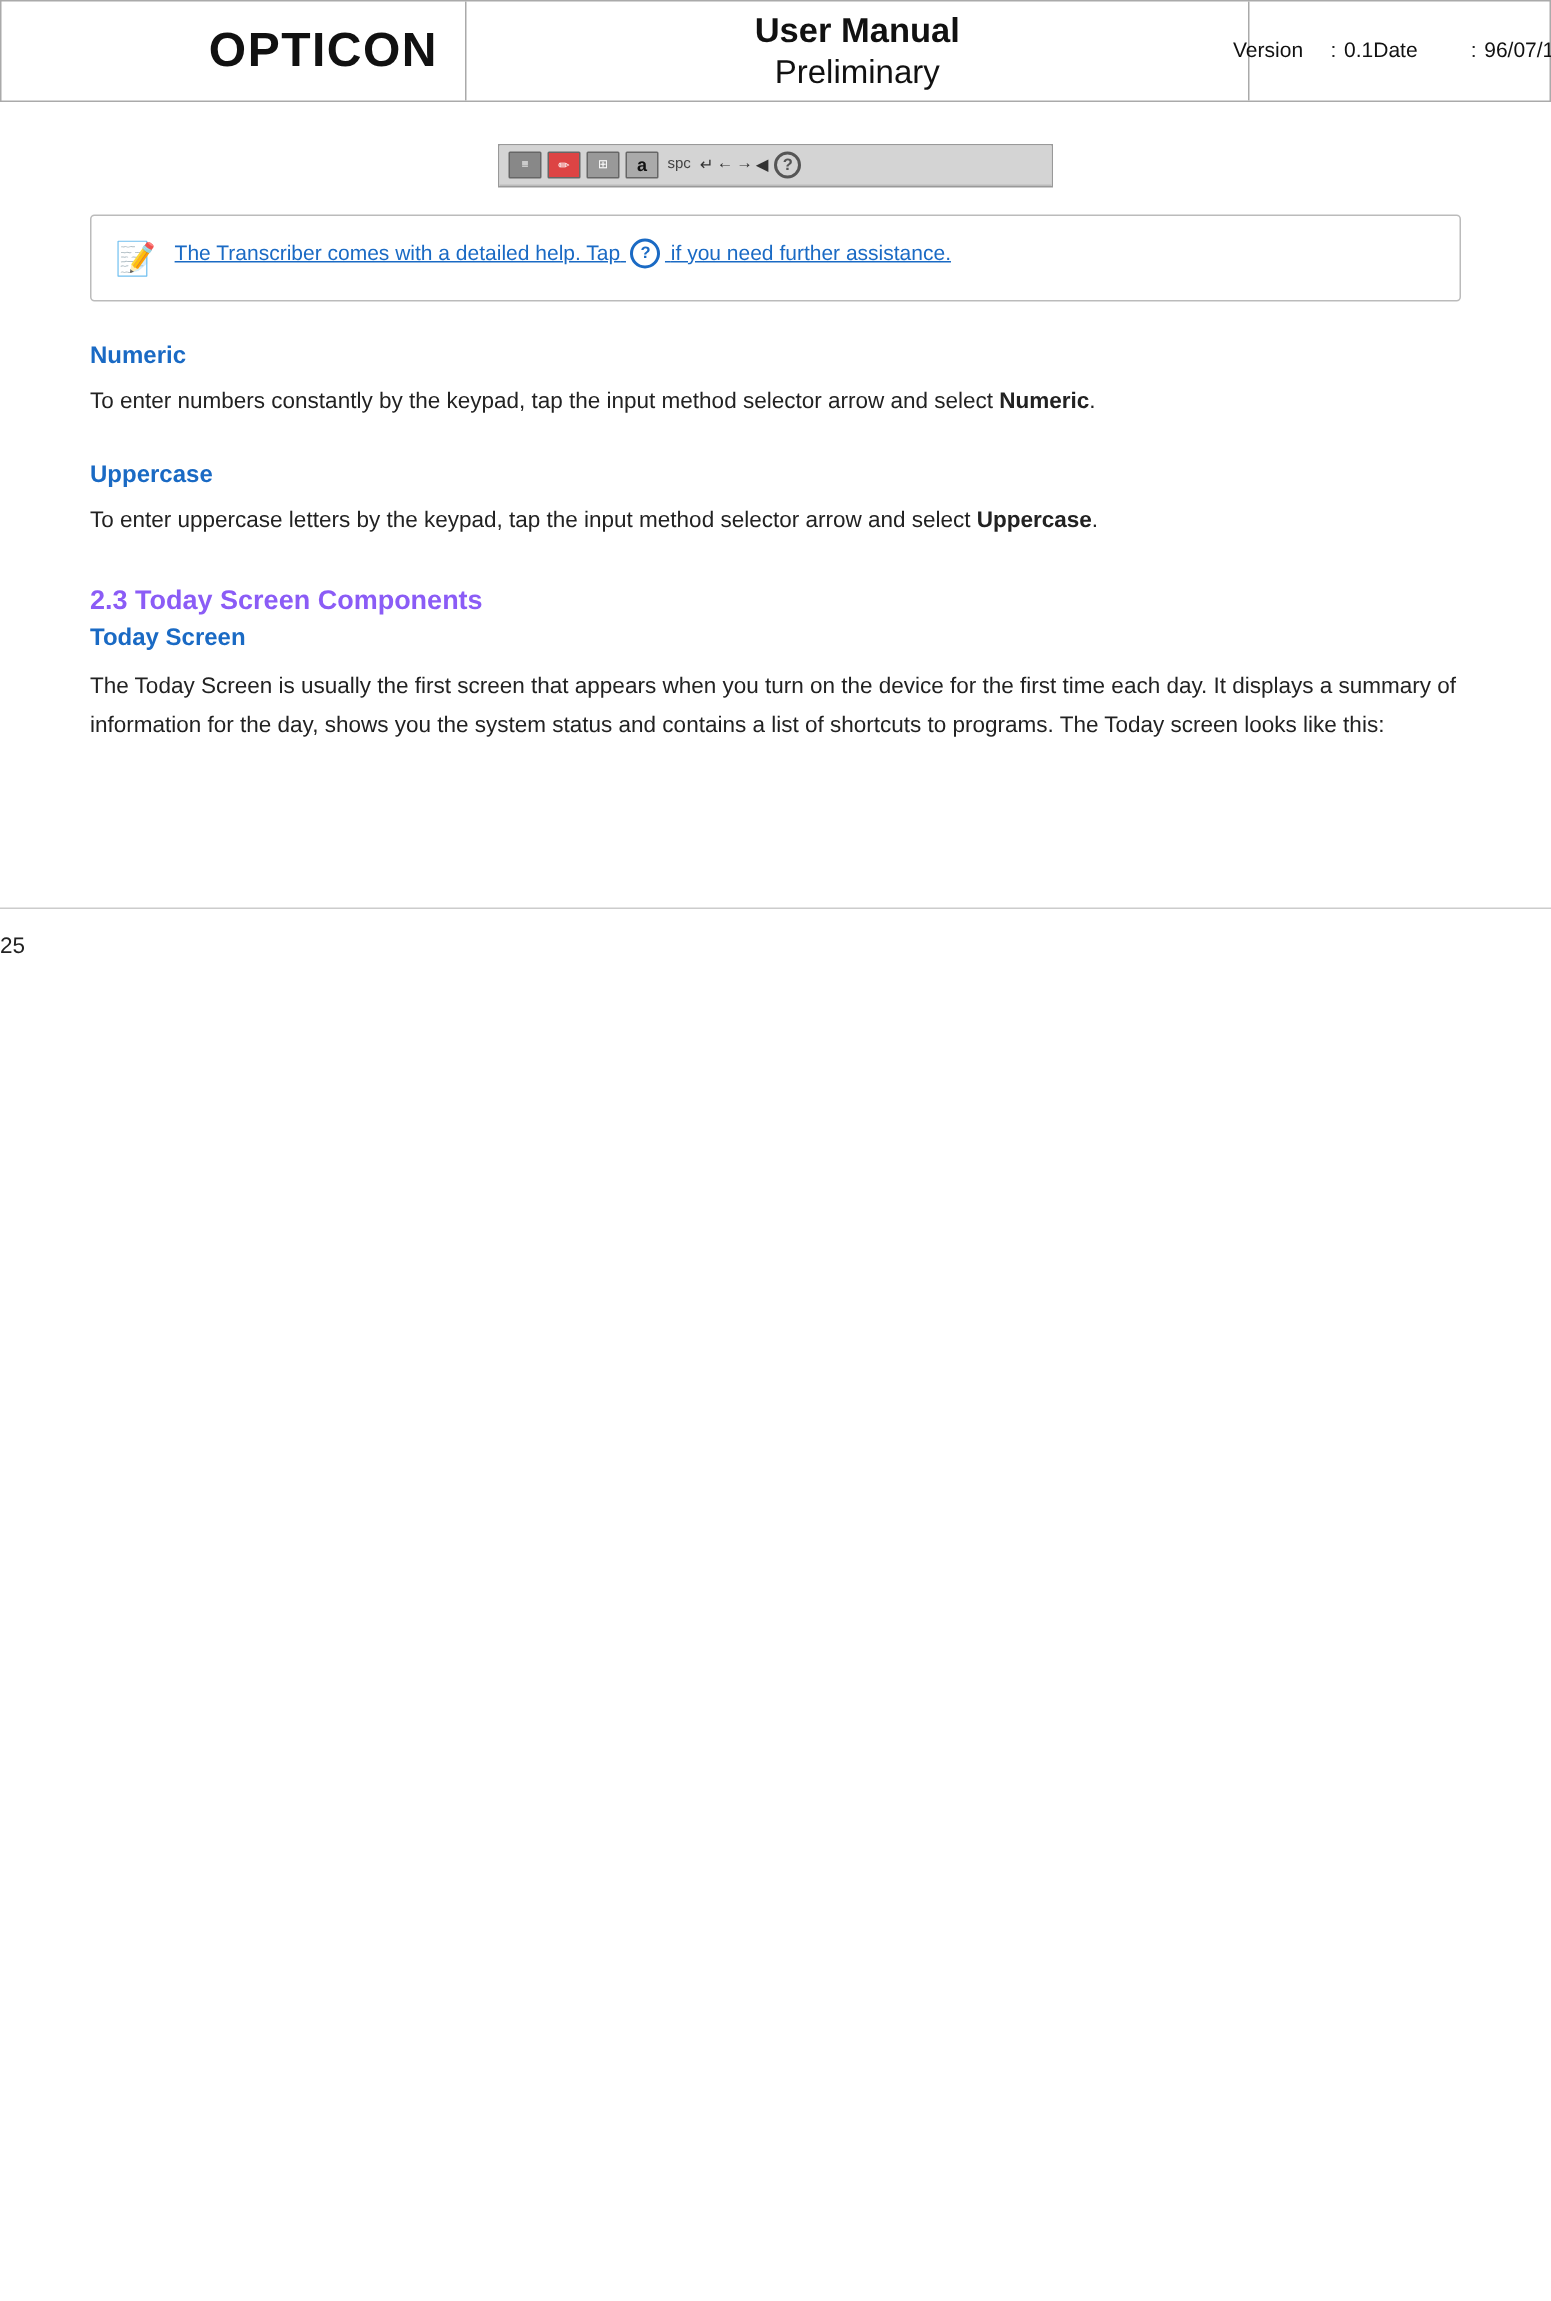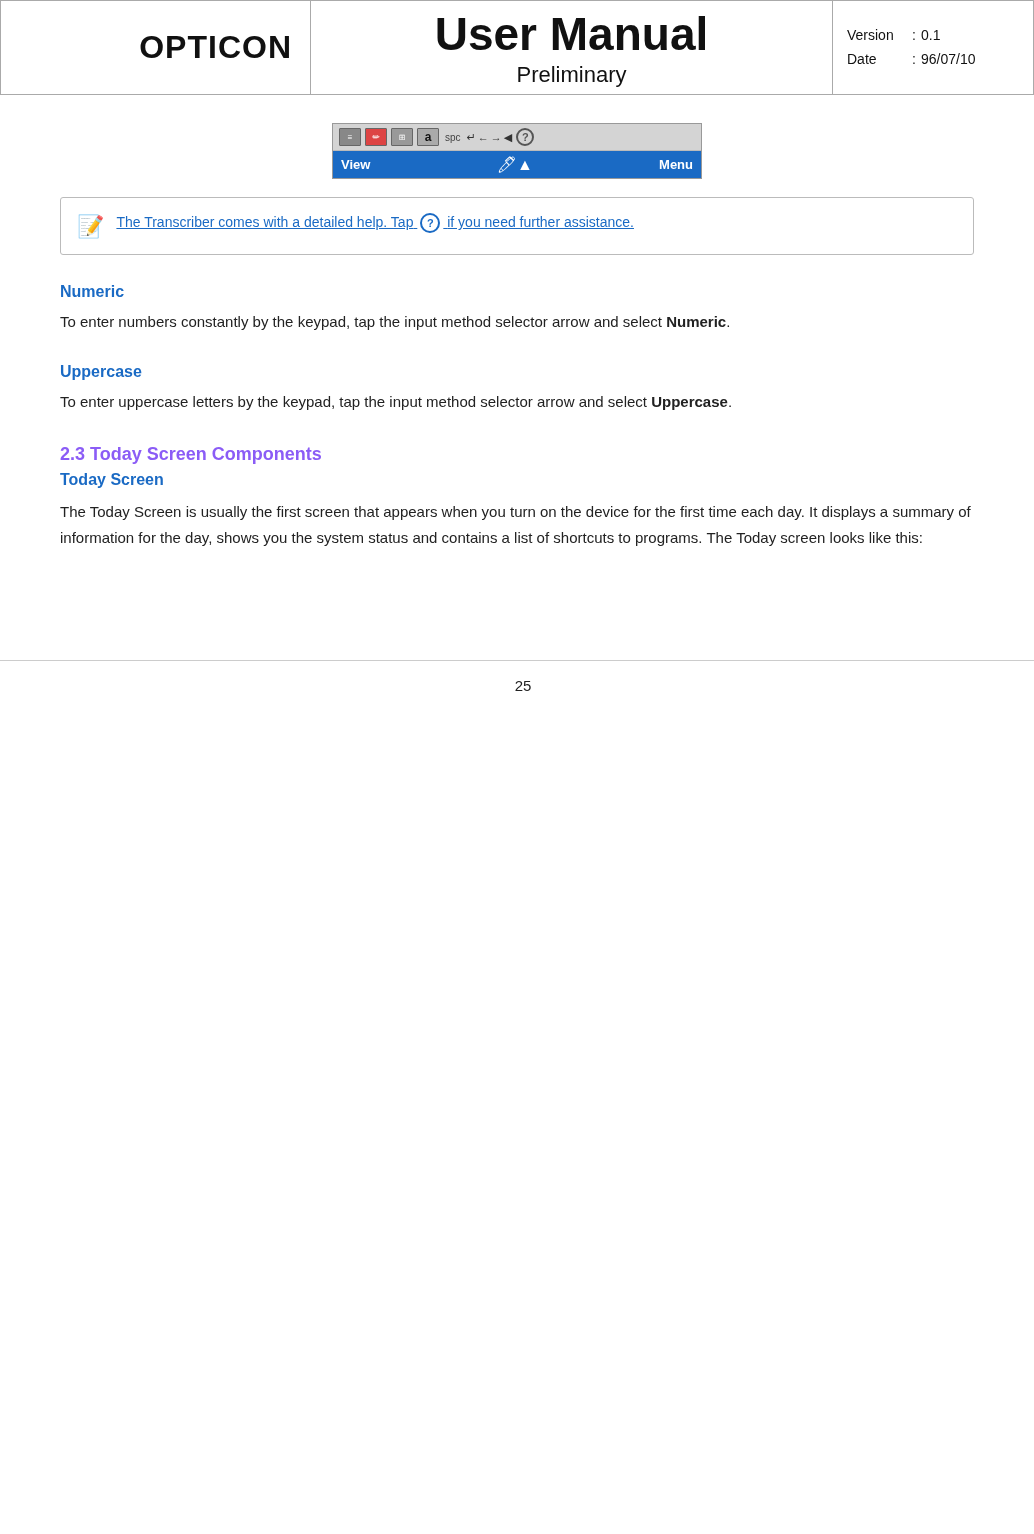--- a/index.html
+++ b/index.html
@@ -44,35 +44,35 @@
       flex: 1;
       display: flex;
       flex-direction: column;
       align-items: center;
       justify-content: center;
       border-right: 1.5px solid #aaa;
       padding: 6px 10px;
     }
 
     .header-title-main {
-      font-size: 46px;
+      font-size: 23px;
       font-weight: bold;
       color: #111;
       line-height: 1.2;
     }
 
     .header-title-sub {
       font-size: 22px;
       color: #111;
     }
 
     .header-meta {
       width: 200px;
       display: flex;
-      flex-direction: column;
+      flex-direction: row;
       justify-content: center;
       padding: 8px 14px;
     }
 
     .header-meta-row {
       display: flex;
       align-items: center;
       font-size: 14px;
       line-height: 1.7;
     }
@@ -281,22 +281,21 @@
     }
 
     .chapter-body {
       font-size: 15px;
       color: #222;
       line-height: 1.75;
     }
 
     
     .footer {
-      text-align: center;
-      padding: 16px 0 10px 12px;
+      padding: 16px 0 10px 0;
       font-size: 15px;
       color: #222;
       border-top: 1px solid #ccc;
       margin-top: 40px;
     }
   </style>
 </head>
 <body>
 
 <div class="header">
@@ -339,25 +338,20 @@
 
         <div class="toolbar-arrows">
           <span class="toolbar-arrow">↵</span>
           <span class="toolbar-arrow">←</span>
           <span class="toolbar-arrow">→</span>
           <span class="toolbar-arrow">◀</span>
         </div>
 
         <div class="toolbar-help">?</div>
       </div>
-      <div class="toolbar-bottom">
-        <span class="toolbar-view">View</span>
-        <span class="toolbar-hand">🖊▲</span>
-        <span class="toolbar-menu">Menu</span>
-      </div>
     </div>
   </div>
 
   <div class="note-box">
     <span class="note-icon">📝</span>
     <div class="note-text">
       <span>The Transcriber comes with a detailed help. Tap</span>
       <span class="note-help-icon">?</span>
       <span>if you need further assistance.</span>
     </div>

